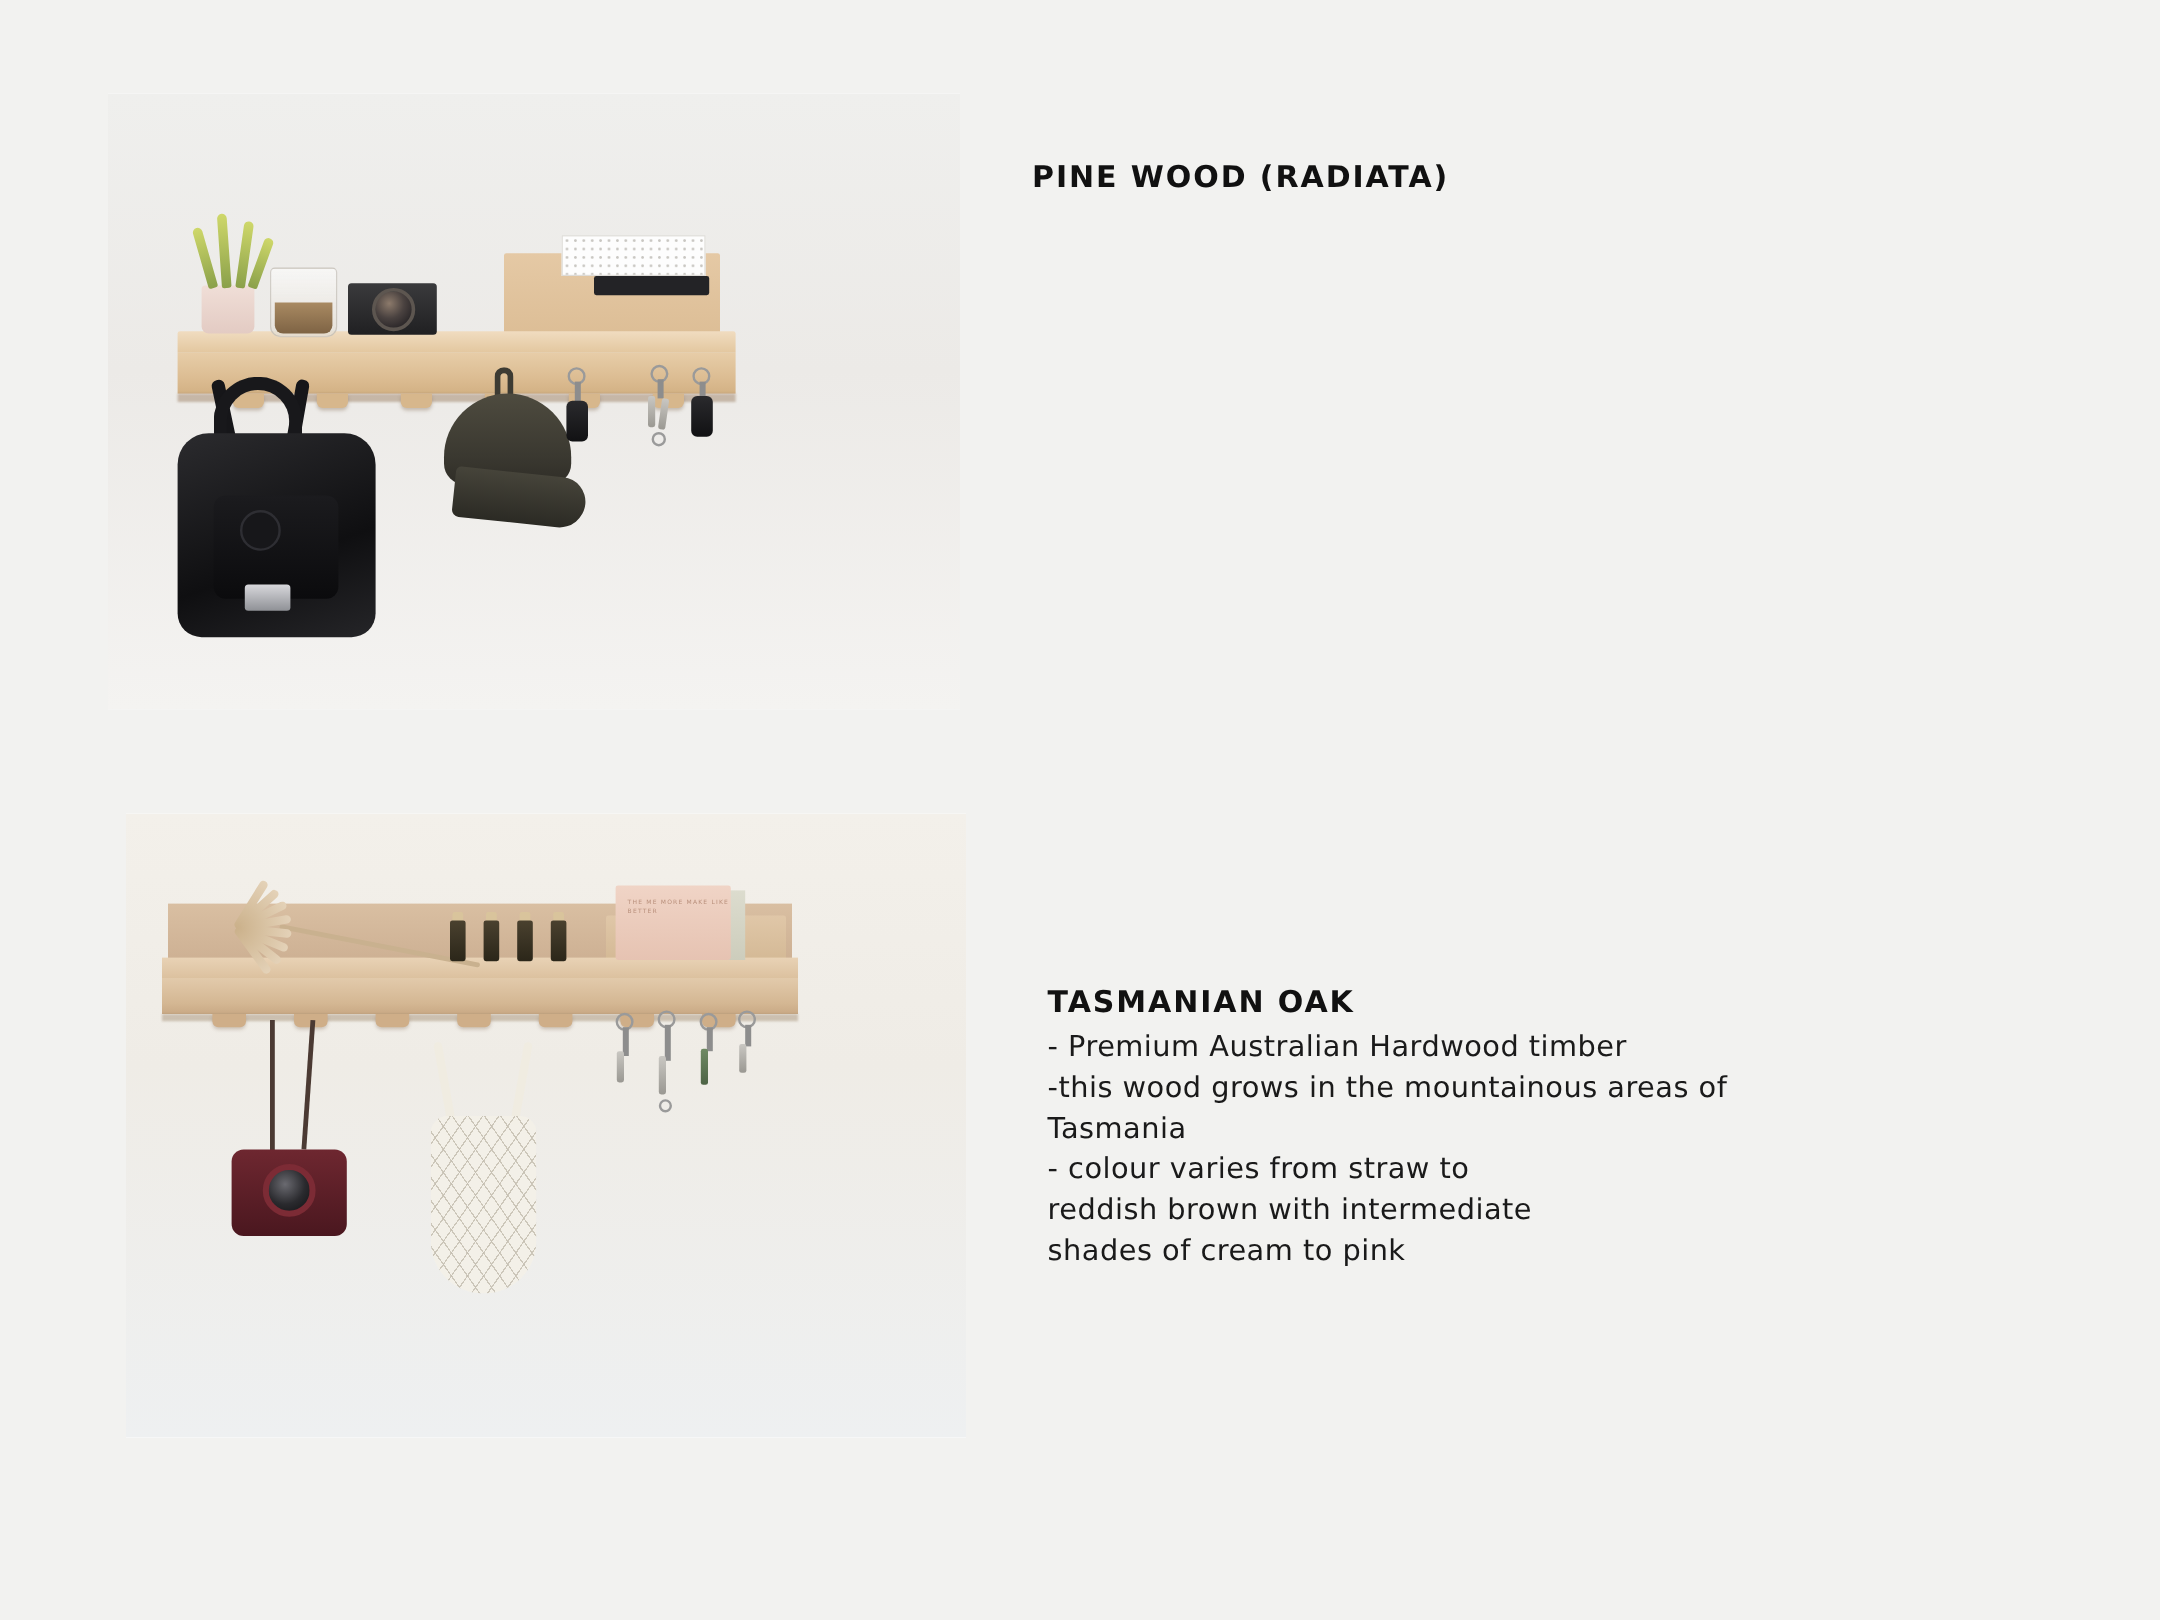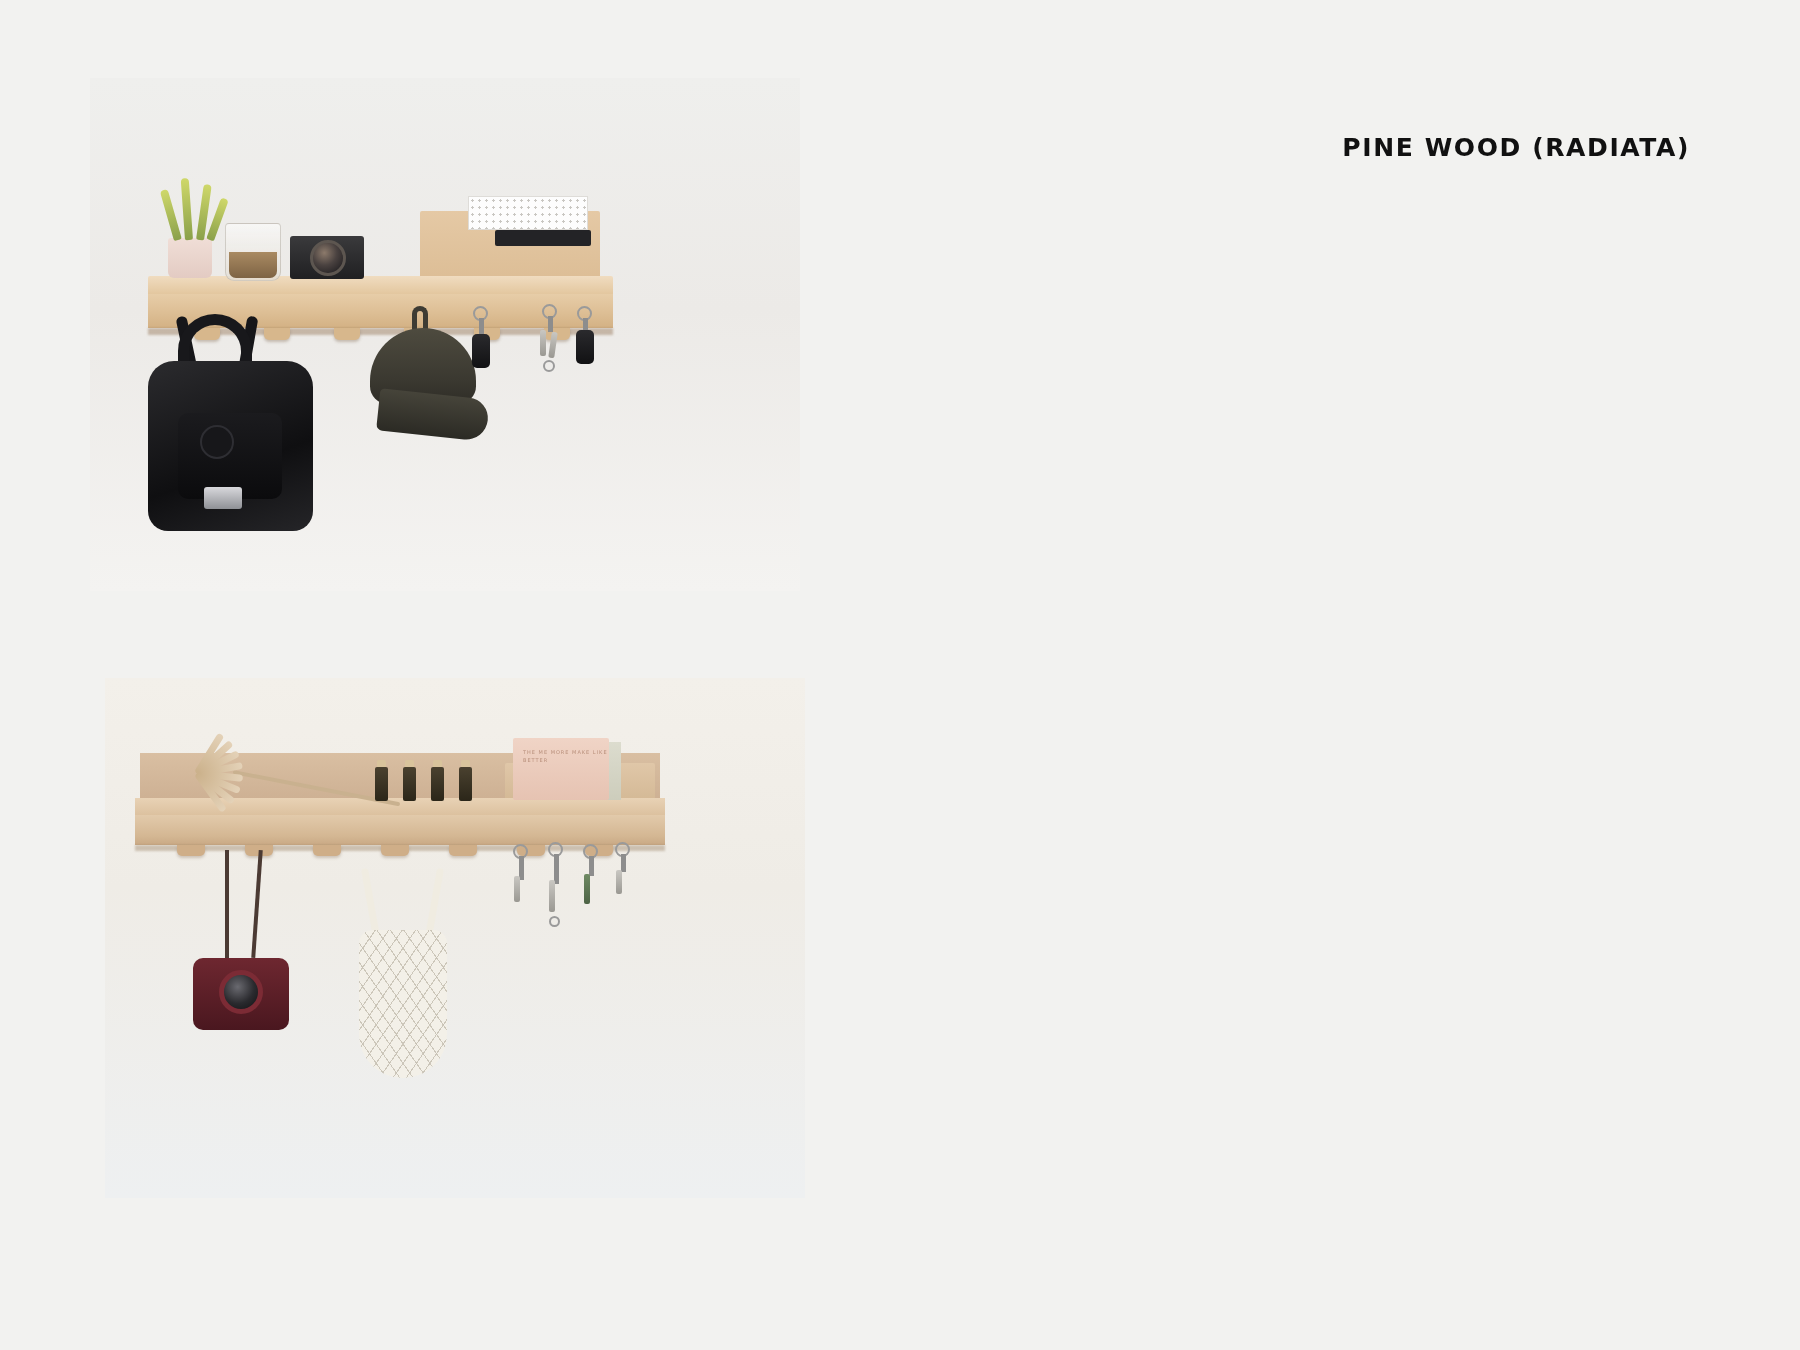--- a/index.html
+++ b/index.html
@@ -495,21 +495,21 @@
       repeating-linear-gradient(-55deg, rgba(196,190,176,.85) 0 1px, transparent 1px 11px);
     opacity: .96;
   }
 
   
   .text-block {
     position: absolute;
     font-family: "DejaVu Sans", sans-serif;
     color: #1b1b1b;
   }
-  .text-1 { left: 860px; top: 133px; width: 830px; text-align: right; }
+  .text-1 { left: 860px; top: 133px; width: 830px; }
   .text-2 { left: 873px; top: 820px; width: 820px; }
 
   .heading {
     font-size: 25px;
     font-weight: bold;
     letter-spacing: 1.6px;
     margin: 0 0 6px 0;
     color: #111;
   }
   .body-lines {
@@ -660,14 +660,23 @@
 
     <div class="keyring" style="left:478px; top:166px;"></div>
     <div class="keystrap" style="left:484px; top:178px; height:20px;"></div>
     <div class="keyblade" style="left:479px; top:196px; height:30px; background:linear-gradient(180deg,#6f8a63 0%,#4d6345 100%);"></div>
 
     <div class="keyring" style="left:510px; top:164px;"></div>
     <div class="keystrap" style="left:516px; top:176px; height:18px;"></div>
     <div class="keyblade" style="left:511px; top:192px; height:24px;"></div>
   </div>
 
+  <div class="text-block text-2">
+    <div class="heading">TASMANIAN OAK</div>
+    <div class="body-lines">- Premium Australian Hardwood timber
+-this wood grows in the mountainous areas of
+Tasmania
+- colour varies from straw to
+reddish brown with intermediate
+shades of cream to pink</div>
+  </div>
 
 </div>
 
 </body></html>

